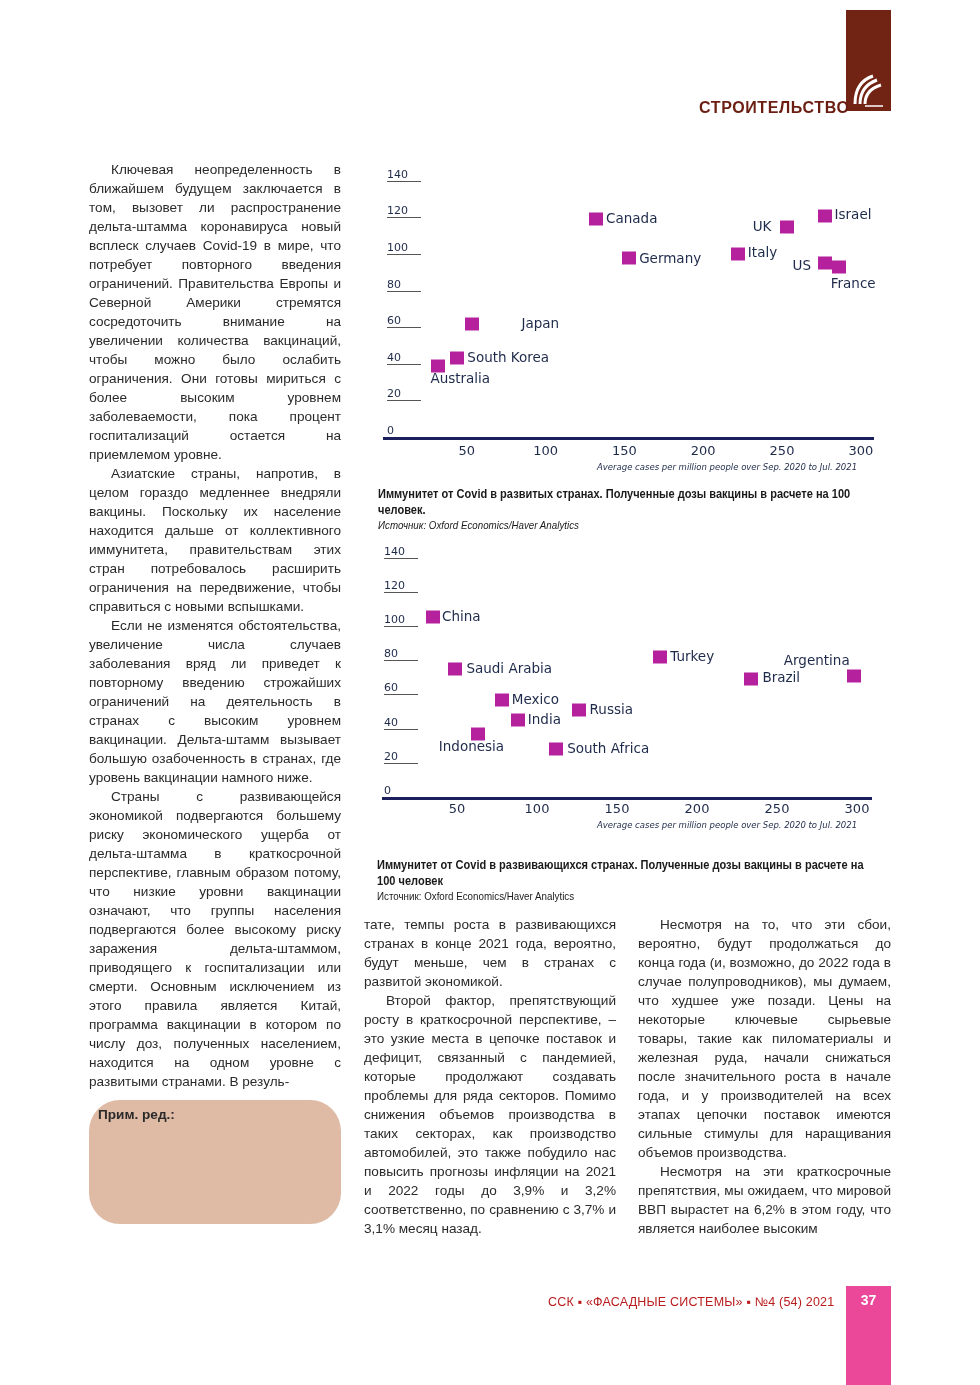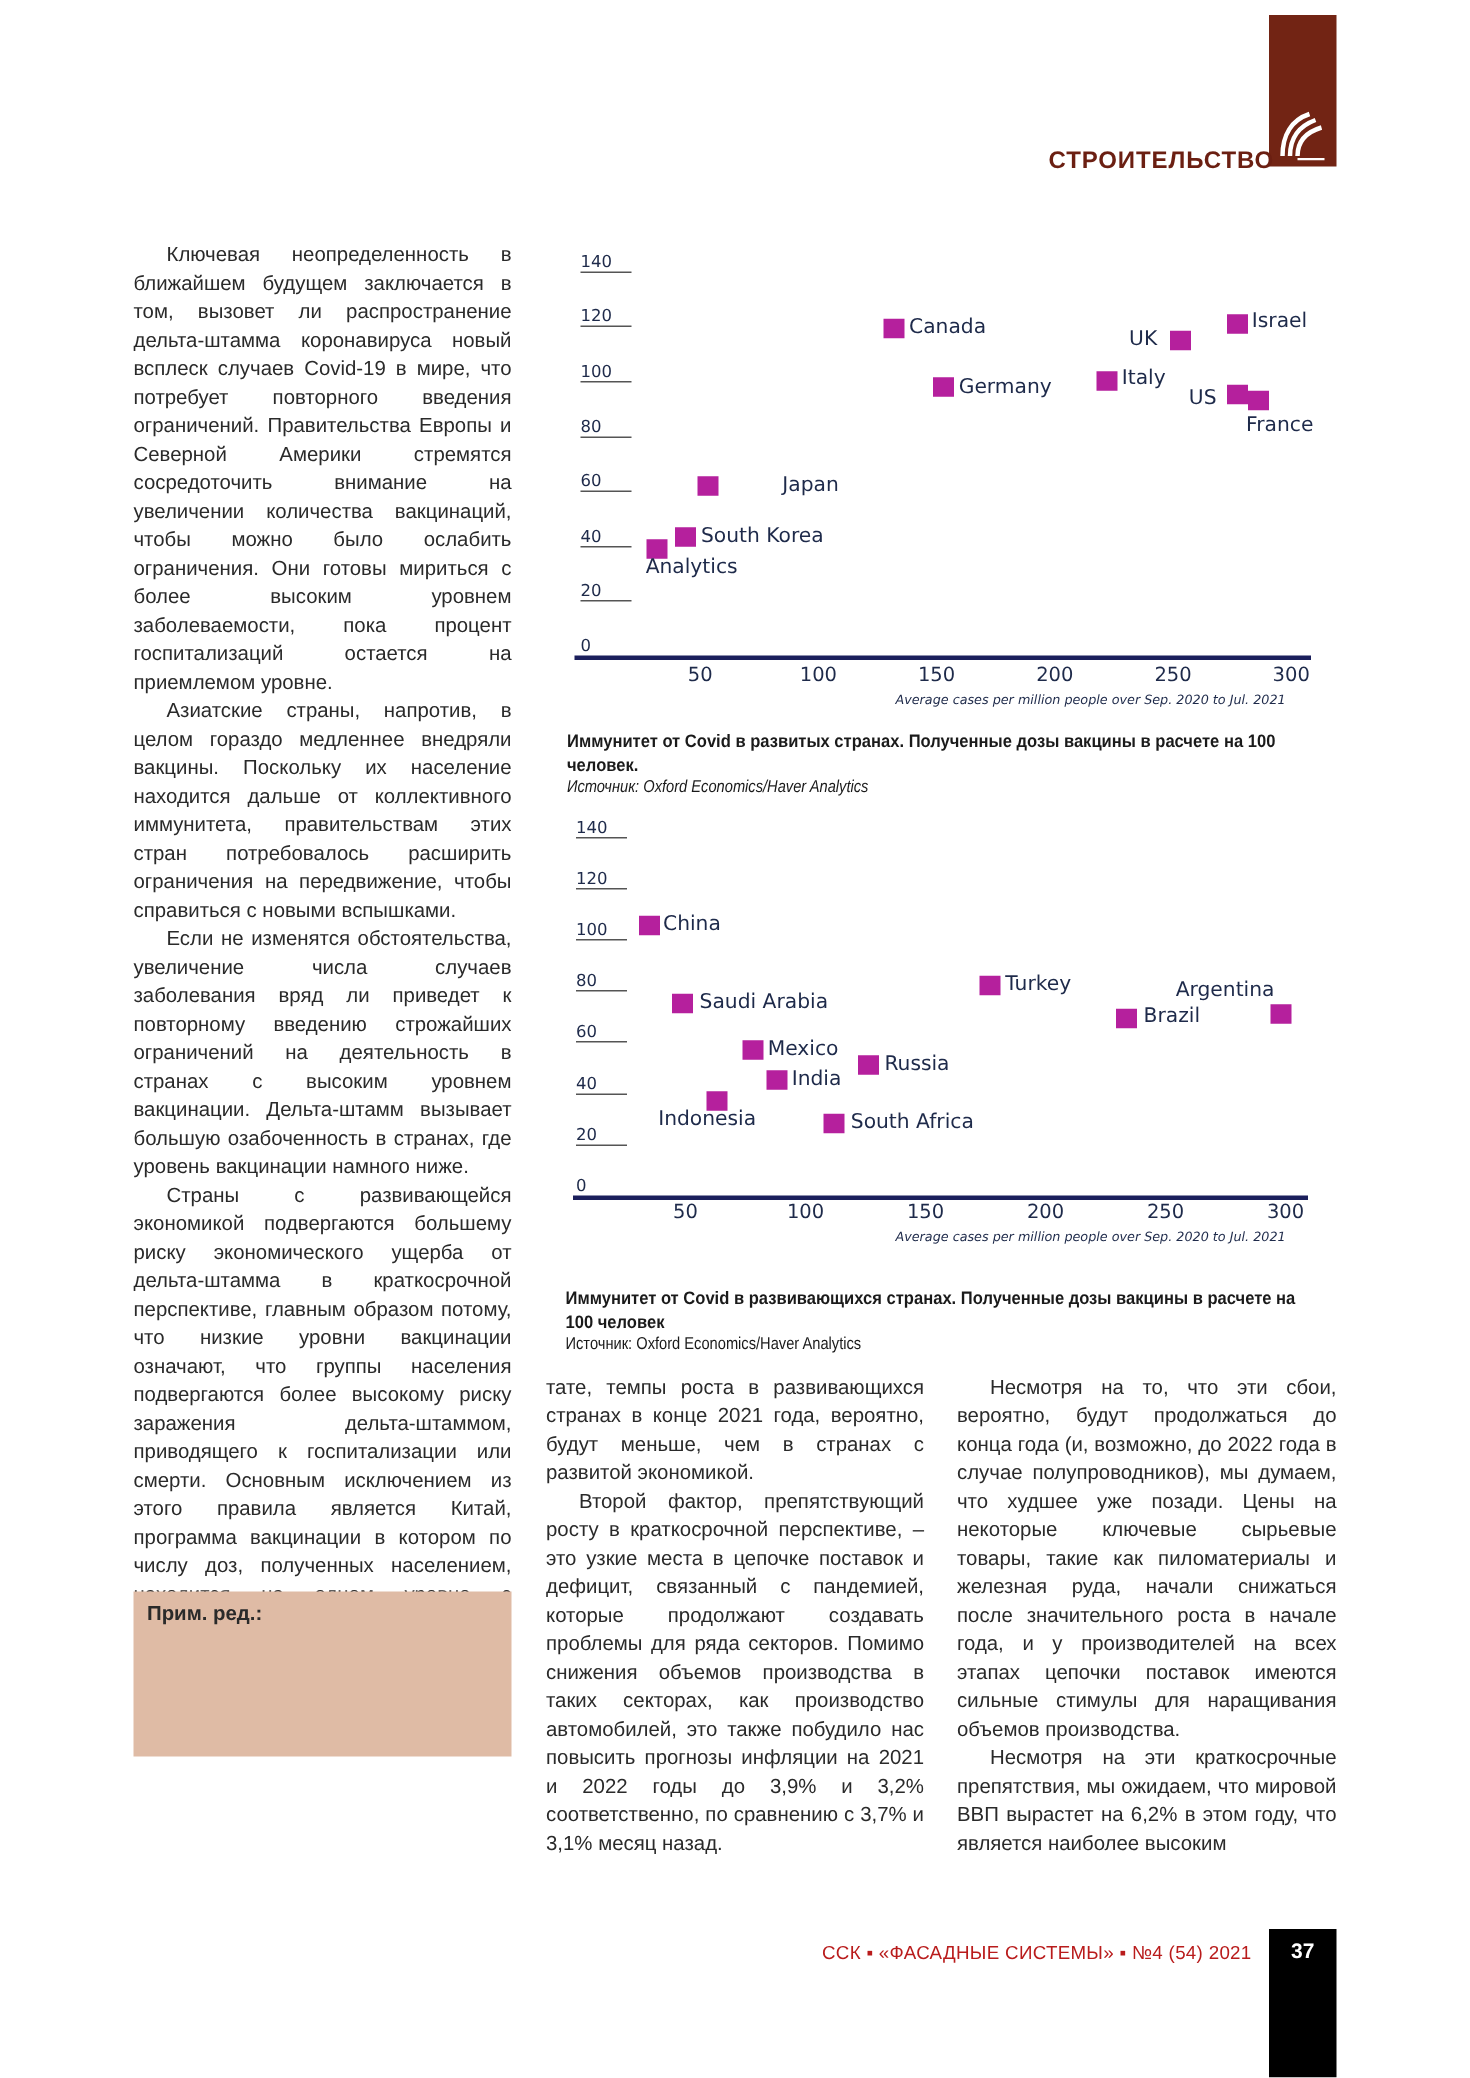--- a/index.html
+++ b/index.html
@@ -5,34 +5,34 @@
   html, body { margin: 0; padding: 0; background: #ffffff; }
   body { width: 980px; height: 1385px; position: relative; overflow: hidden; font-family: "Liberation Sans", sans-serif; color: #222; }
   .brand-tab { position: absolute; left: 846px; top: 10px; width: 45px; height: 101px; background: #722414; }
   .brand-tab svg { position: absolute; left: 5px; top: 60px; }
   .section-label { position: absolute; left: 699px; top: 99px; font-weight: bold; font-size: 16px; letter-spacing: 0.6px; color: #6b1f12; }
   .col { position: absolute; font-size: 13.6px; line-height: 19px; text-align: justify; color: #2a2a2a; }
   .col p { margin: 0; text-indent: 22px; }
   .col-left { left: 89px; top: 160px; width: 252px; }
   .col-mid { left: 364px; top: 915px; width: 252px; }
   .col-right { left: 638px; top: 915px; width: 253px; }
-  .note-box { position: absolute; left: 89px; top: 1061px; width: 252px; height: 110px; background: #dfbba5; box-sizing: border-box; padding: 5px 10px 0 9px; font-size: 13.6px; line-height: 19px; text-align: justify; color: #2a2a2a; }
+  .note-box { position: absolute; left: 89px; top: 1100px; width: 252px; height: 124px; background: #dfbba5; box-sizing: border-box; padding: 5px 10px 0 9px; font-size: 13.6px; line-height: 19px; text-align: justify; color: #2a2a2a; border-radius: 31px; }
   .note-title { font-weight: bold; }
   .chart { position: absolute; }
   .tick-y { position: absolute; font-family: "DejaVu Sans", sans-serif; font-size: 11px; color: #1e2a4a; border-bottom: 1px solid #555; width: 34px; line-height: 13px; }
   .tick-x { position: absolute; font-family: "DejaVu Sans", sans-serif; font-size: 13px; color: #1e2a4a; transform: translateX(-50%); }
   .axis-line { position: absolute; height: 3px; background: #1b1f5c; }
   .marker { position: absolute; width: 14px; height: 13px; background: #b5209d; transform: translate(-50%, -50%); }
   .plabel { position: absolute; font-family: "DejaVu Sans", sans-serif; font-size: 13.5px; color: #1e2a4a; white-space: nowrap; }
   .axis-note { position: absolute; font-family: "DejaVu Sans", sans-serif; font-style: italic; font-size: 8.5px; color: #1e2a4a; white-space: nowrap; }
   .caption { position: absolute; font-family: "Liberation Sans Narrow", "Liberation Sans", sans-serif; font-weight: bold; font-size: 12px; line-height: 16px; color: #1a1a1a; transform: scaleX(0.92); transform-origin: left top; }
   .source { position: absolute; font-family: "Liberation Sans", sans-serif; font-size: 11.5px; color: #1a1a1a; transform: scaleX(0.85); transform-origin: left top; white-space: nowrap; }
   .source.italic { font-style: italic; }
   .footer-text { position: absolute; left: 548px; top: 1295px; font-size: 12.5px; color: #b91c1c; letter-spacing: 0.2px; white-space: nowrap; }
-  .page-tab { position: absolute; left: 846px; top: 1286px; width: 45px; height: 99px; background: #000000; }
+  .page-tab { position: absolute; left: 846px; top: 1286px; width: 45px; height: 99px; background: #ec4899; }
   .page-num { position: absolute; left: 0; top: 6px; width: 45px; text-align: center; color: #fff; font-weight: bold; font-size: 14px; }
 </style>
 </head>
 <body>
 
 <div class="brand-tab">
   <svg width="34" height="40" viewBox="0 0 34 40">
     <path d="M4 34 C4 20 10 10 22 6" stroke="#fff" stroke-width="3" fill="none"></path>
     <path d="M9 34 C9 22 15 14 26 10" stroke="#fff" stroke-width="3" fill="none"></path>
     <path d="M14 34 C14 24 20 18 30 15" stroke="#fff" stroke-width="3" fill="none"></path>
@@ -63,21 +63,21 @@
     <div class="tick-y" style="left: 387px; top: 167.8px; border-bottom: 1px solid rgb(85, 85, 85);">140</div>
     <div class="axis-line" style="left: 383px; top: 437px; width: 491px;"></div>
     <div class="tick-x" style="left: 466.8px; top: 443px;">50</div>
     <div class="tick-x" style="left: 545.6px; top: 443px;">100</div>
     <div class="tick-x" style="left: 624.4px; top: 443px;">150</div>
     <div class="tick-x" style="left: 703.2px; top: 443px;">200</div>
     <div class="tick-x" style="left: 782px; top: 443px;">250</div>
     <div class="tick-x" style="left: 860.8px; top: 443px;">300</div>
     <div class="axis-note" style="left: 597px; top: 462px;">Average cases per million people over Sep. 2020 to Jul. 2021</div>
     <div class="marker" style="left: 438.432px; top: 365.63px; background: rgb(181, 32, 157);"></div>
-    <div class="plabel" style="left: 430.432px; top: 369.63px;">Analytics</div>
+    <div class="plabel" style="left: 430.432px; top: 369.63px;">Australia</div>
     <div class="marker" style="left: 457.344px; top: 358.31px; background: rgb(181, 32, 157);"></div>
     <div class="plabel" style="left: 467.344px; top: 349.31px;">South Korea</div>
     <div class="marker" style="left: 471.528px; top: 323.54px; background: rgb(181, 32, 157);"></div>
     <div class="plabel" style="left: 481.528px; top: 314.54px; padding-left: 40px;">Japan</div>
     <div class="marker" style="left: 596.032px; top: 219.23px; background: rgb(181, 32, 157);"></div>
     <div class="plabel" style="left: 606.032px; top: 210.23px;">Canada</div>
     <div class="marker" style="left: 629.128px; top: 257.66px; background: rgb(181, 32, 157);"></div>
     <div class="plabel" style="left: 639.128px; top: 249.66px;">Germany</div>
     <div class="marker" style="left: 737.872px; top: 254px; background: rgb(181, 32, 157);"></div>
     <div class="plabel" style="left: 747.872px; top: 244px;">Italy</div>

